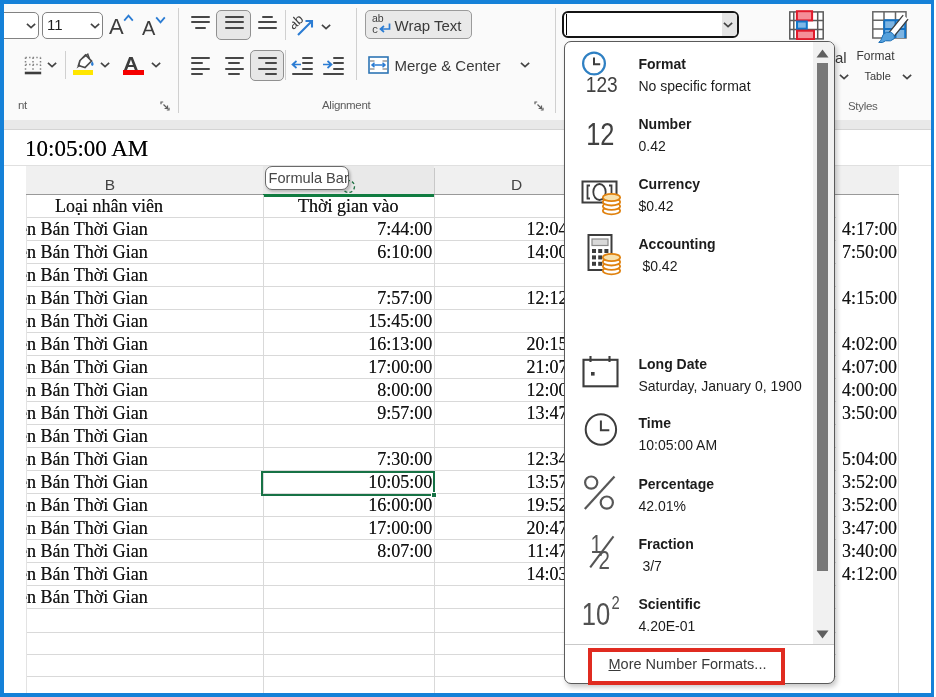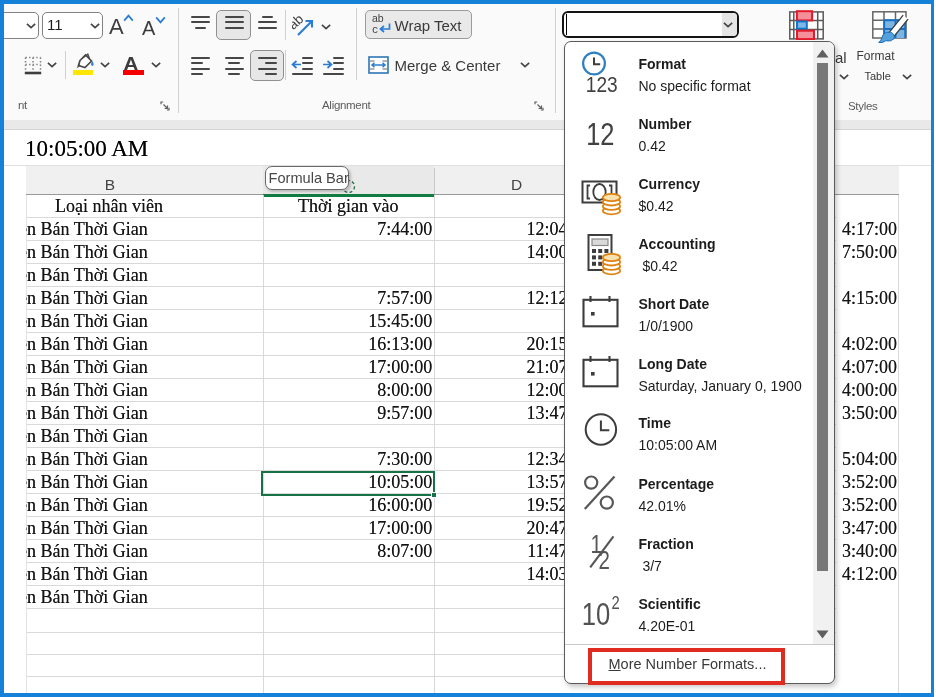--- a/index.html
+++ b/index.html
@@ -216,20 +216,21 @@
     <div class="abs" style="left:236.5px;top:0;width:1px;height:100%;background:#d9d9d9"></div>
     <div class="abs" style="left:408.0px;top:0;width:1px;height:100%;background:#d9d9d9"></div>
     <div class="abs" style="left:872.0px;top:0;width:1px;height:100%;background:#d9d9d9"></div>
     <div class="cellB hdrc" style="top:0.0px;left:-72px;width:310px;text-align:center">Loại nhân viên</div>
 <div class="cellB" style="top:0.0px;left:236.5px;width:171.5px;text-align:center">Thời gian vào</div>
 <div class="cellB" style="top:23.0px">Nhân viên Bán Thời Gian</div>
 <div class="cellT" style="top:23.0px;left:238.5px;width:167.8px">7:44:00</div>
 <div class="cellT" style="top:23.0px;left:410.0px;width:154.5px">12:04:00</div>
 <div class="cellT" style="top:23.0px;left:674px;width:197px">4:17:00</div>
 <div class="cellB" style="top:46.0px">Nhân viên Bán Thời Gian</div>
+<div class="cellT" style="top:46.0px;left:238.5px;width:167.8px">6:10:00</div>
 <div class="cellT" style="top:46.0px;left:410.0px;width:154.5px">14:00:00</div>
 <div class="cellT" style="top:46.0px;left:674px;width:197px">7:50:00</div>
 <div class="cellB" style="top:69.0px">Nhân viên Bán Thời Gian</div>
 <div class="cellB" style="top:92.0px">Nhân viên Bán Thời Gian</div>
 <div class="cellT" style="top:92.0px;left:238.5px;width:167.8px">7:57:00</div>
 <div class="cellT" style="top:92.0px;left:410.0px;width:154.5px">12:12:00</div>
 <div class="cellT" style="top:92.0px;left:674px;width:197px">4:15:00</div>
 <div class="cellB" style="top:115.0px">Nhân viên Bán Thời Gian</div>
 <div class="cellT" style="top:115.0px;left:238.5px;width:167.8px">15:45:00</div>
 <div class="cellB" style="top:138.0px">Nhân viên Bán Thời Gian</div>
@@ -332,29 +333,20 @@
               <rect x="19.2" y="32.8" width="4" height="4" fill="#3d3d3d"></rect>
               <rect x="25.4" y="32.8" width="4" height="4" fill="#3d3d3d"></rect>
 <ellipse cx="32.5" cy="41.7" rx="8.7" ry="3.6" fill="#ffffff" stroke="#e0820f" stroke-width="1.8"></ellipse>
               <ellipse cx="32.5" cy="37.3" rx="8.7" ry="3.6" fill="#ffffff" stroke="#e0820f" stroke-width="1.8"></ellipse>
               <ellipse cx="32.5" cy="32.9" rx="8.7" ry="3.6" fill="#ffffff" stroke="#e0820f" stroke-width="1.8"></ellipse>
               <ellipse cx="32.5" cy="28.5" rx="8.7" ry="3.6" fill="#f7e1ae" stroke="#e0820f" stroke-width="1.8"></ellipse>
 </svg></div>
 <div class="plab">Accounting</div>
 <div class="psub">&nbsp;$0.42</div>
 </div>
-<div class="pitem" style="top:241.8px">
-<div class="picon"><svg width="46" height="48" viewBox="0 0 46 48">
-<rect x="4.5" y="10.8" width="34" height="26.5" fill="#fff" stroke="#3d3d3d" stroke-width="2.1"></rect>
-<path d="M11.5 7 V13 M30.5 7 V13" fill="none" stroke="#3d3d3d" stroke-width="2.1"></path>
-<rect x="12" y="23" width="3.6" height="3.6" fill="#3d3d3d"></rect>
-</svg></div>
-<div class="plab">Short Date</div>
-<div class="psub">1/0/1900</div>
-</div>
 <div class="pitem" style="top:301.8px">
 <div class="picon"><svg width="46" height="48" viewBox="0 0 46 48">
 <rect x="4.5" y="10.8" width="34" height="26.5" fill="#fff" stroke="#3d3d3d" stroke-width="2.1"></rect>
 <path d="M11.5 7 V13 M30.5 7 V13" fill="none" stroke="#3d3d3d" stroke-width="2.1"></path>
 <rect x="12" y="23" width="3.6" height="3.6" fill="#3d3d3d"></rect>
 </svg></div>
 <div class="plab">Long Date</div>
 <div class="psub">Saturday, January 0, 1900</div>
 </div>
 <div class="pitem" style="top:361px">

